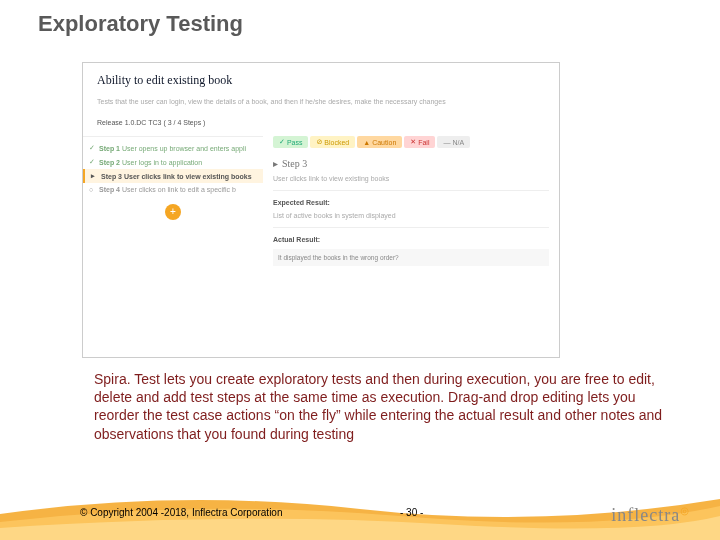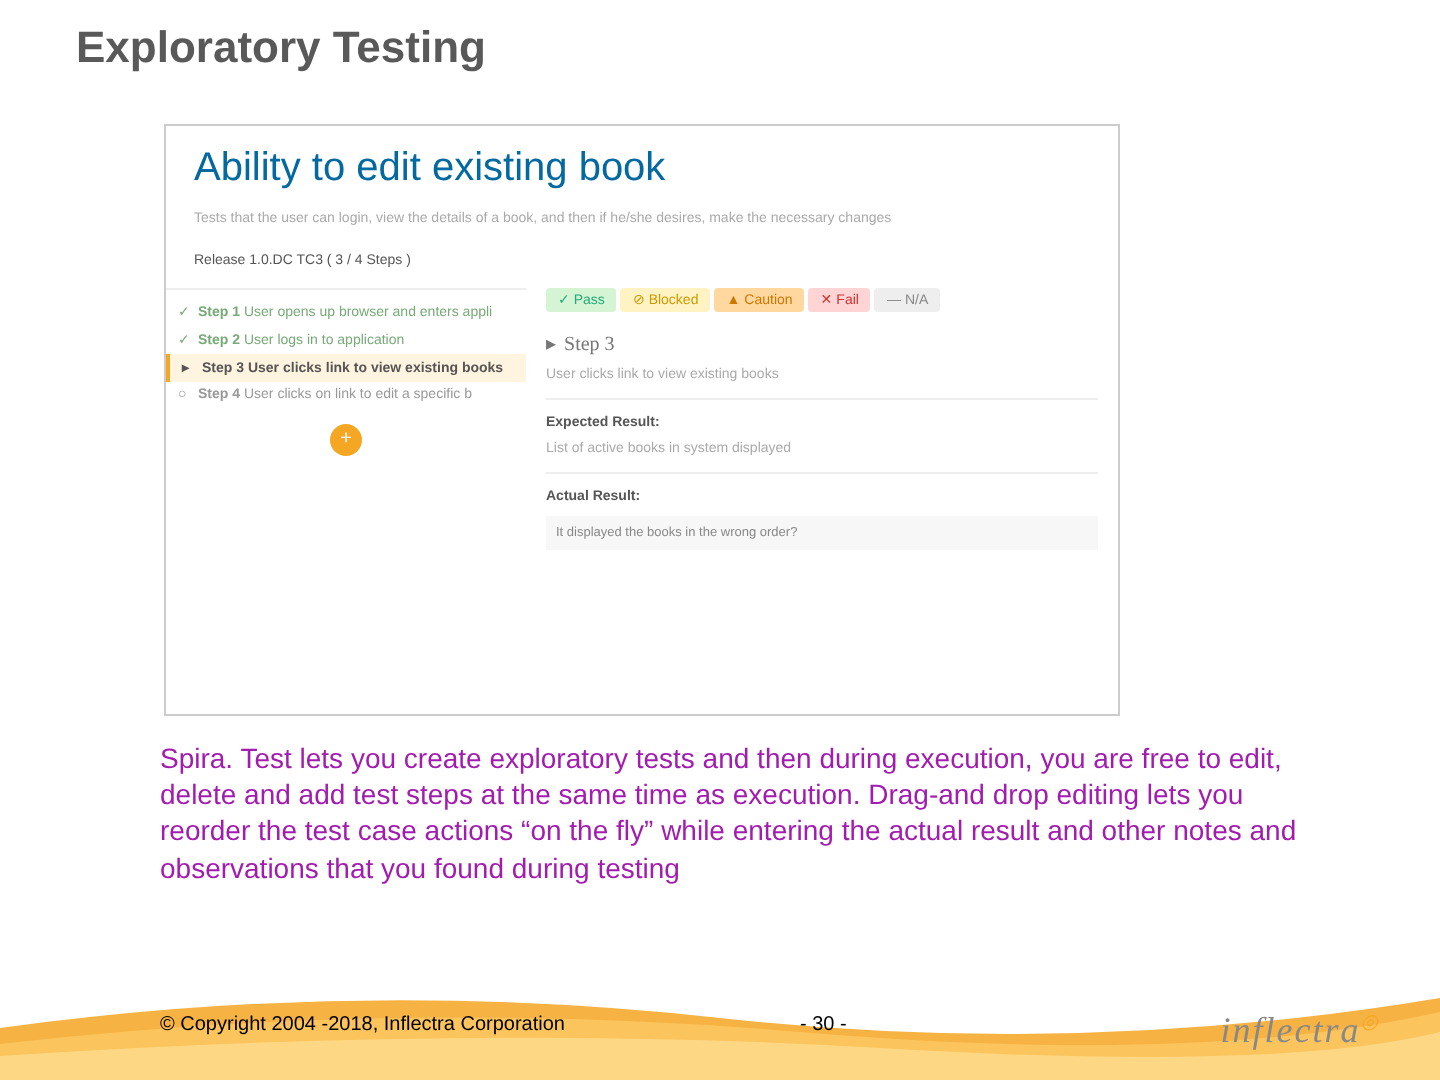--- a/index.html
+++ b/index.html
@@ -1,21 +1,21 @@
 <!DOCTYPE html>
 <html><head>
 <meta charset="utf-8">
 <style>
 *{margin:0;padding:0;box-sizing:border-box}
 body{width:720px;height:540px;font-family:Arial,sans-serif;background:#fff;position:relative;overflow:hidden}
 .slide{width:100%;height:100%;position:relative}
 h1{font-size:22px;font-weight:bold;color:#595959;padding:11px 0 0 38px}
 .sshot{position:absolute;left:82px;top:62px;width:478px;height:296px;border:1px solid #ccc;background:#fff;font-size:8px;color:#666}
 .sshot-top{padding:10px 14px 4px}
-.sshot-title{font-family:Liberation Sans, sans-serif;font-size:20px;color:#0369a1}
+.sshot-title{font-family:Liberation Serif, serif;font-size:12px;color:#0f172a}
 .sshot-desc{font-size:7px;color:#aaa;margin-top:10px}
 .sshot-rel{margin-top:14px;font-size:7px;color:#555}
 .sshot-body{display:flex;margin-top:6px}
 .steps{width:180px;border-top:1px solid #eee;padding-top:4px}
 .step{display:flex;align-items:center;padding:3px 6px;font-size:7px;color:#999}
 .step.done{color:#7a7}
 .step.active{background:#fff4e0;border-left:2px solid #f5a623;color:#555;font-weight:bold}
 .step .ico{width:10px;display:inline-block}
 .addbtn{width:16px;height:16px;border-radius:50%;background:#f5a623;color:#fff;text-align:center;line-height:16px;margin:8px auto;font-size:10px}
 .detail{flex:1;padding:0 10px}
@@ -23,26 +23,26 @@
 .pill{padding:2px 6px;border-radius:2px;display:flex;align-items:center;gap:2px}
 .p-pass{background:#d4f4d4;color:#2a7}
 .p-block{background:#fff3c4;color:#c90}
 .p-caut{background:#ffd8a0;color:#c70}
 .p-fail{background:#ffd4d4;color:#c33}
 .p-na{background:#eee;color:#888}
 .sec-t{font-family:Georgia,serif;color:#777;font-size:10px;margin:4px 0 6px;display:flex;align-items:center;gap:4px}
 .sec-d{font-size:7px;color:#aaa;padding-bottom:8px;border-bottom:1px solid #eee;margin-bottom:8px}
 .sec-l{font-size:7px;color:#555;font-weight:bold;margin-bottom:6px}
 .actual{background:#f7f7f7;padding:5px;font-size:6.5px;color:#888}
-.body-text{position:absolute;left:80px;top:370px;width:570px;font-size:14px;color:#a21caf;line-height:1.3}
+.body-text{position:absolute;left:94px;top:370px;width:570px;font-size:14px;color:#7f1d1d;line-height:1.3}
 .footer{position:absolute;left:0;bottom:0;width:720px;height:56px}
 .wave{position:absolute;bottom:0;width:100%;height:56px}
 .copy{position:absolute;left:80px;bottom:22px;font-size:10px;color:#000;z-index:5}
 .pagen{position:absolute;left:400px;bottom:22px;font-size:10px;color:#000;z-index:5}
-.logo{position:absolute;right:30px;bottom:14px;z-index:5;font-style:italic;font-family:Georgia,serif;font-size:18px;color:#888;letter-spacing:1px}
+.logo{position:absolute;right:30px;bottom:14px;z-index:5;font-family:Georgia,serif;font-size:18px;color:#888;letter-spacing:1px}
 .logo sup{color:#f5a623;font-size:10px}
 </style>
 </head>
 <body>
 
 <div class="slide">
 <h1>Exploratory Testing</h1>
 
 <div class="sshot">
   <div class="sshot-top">

